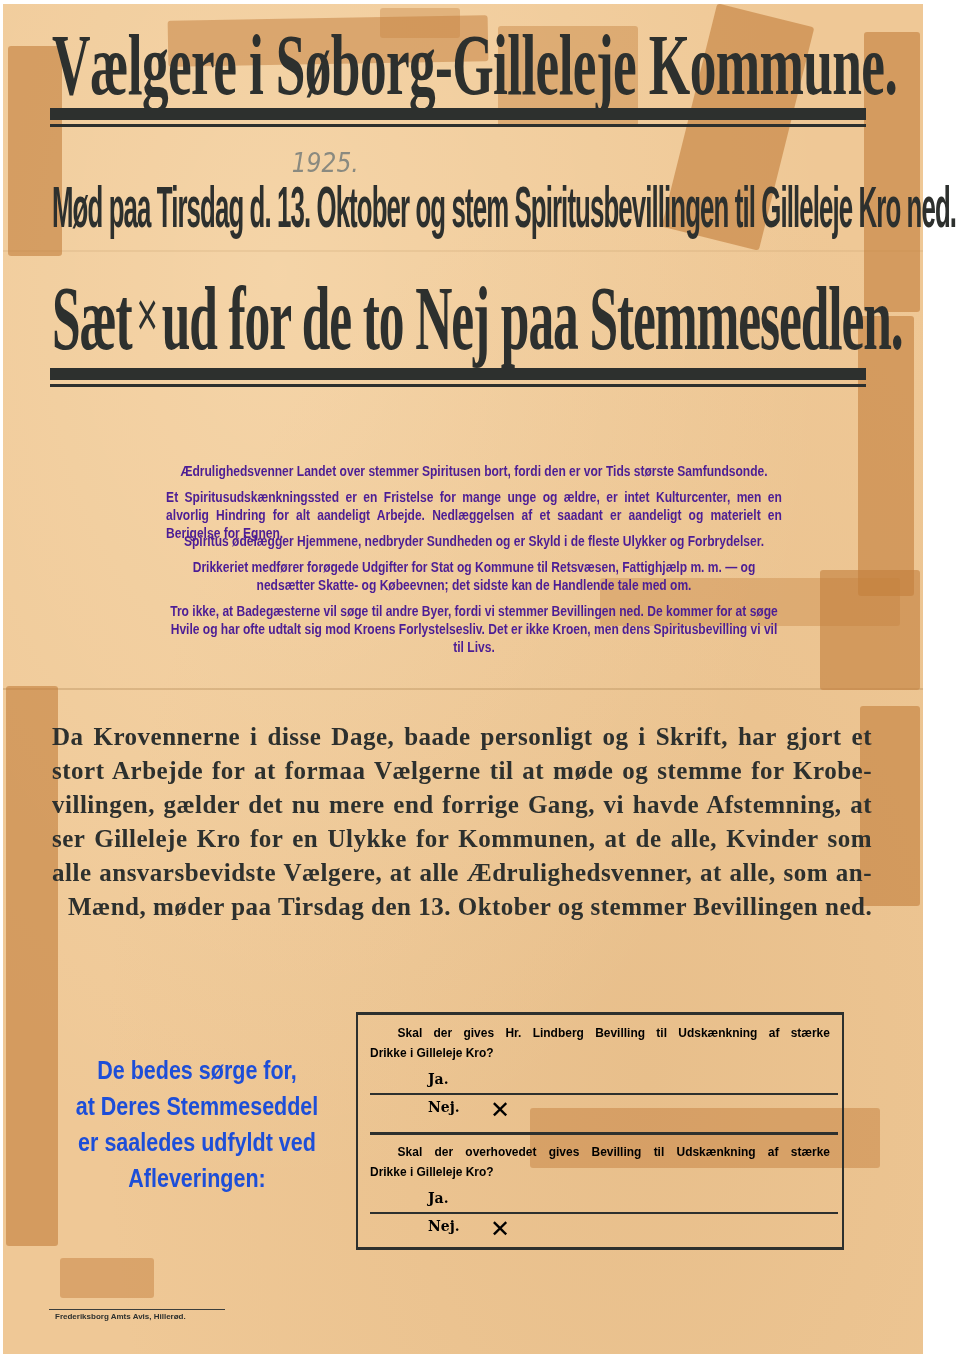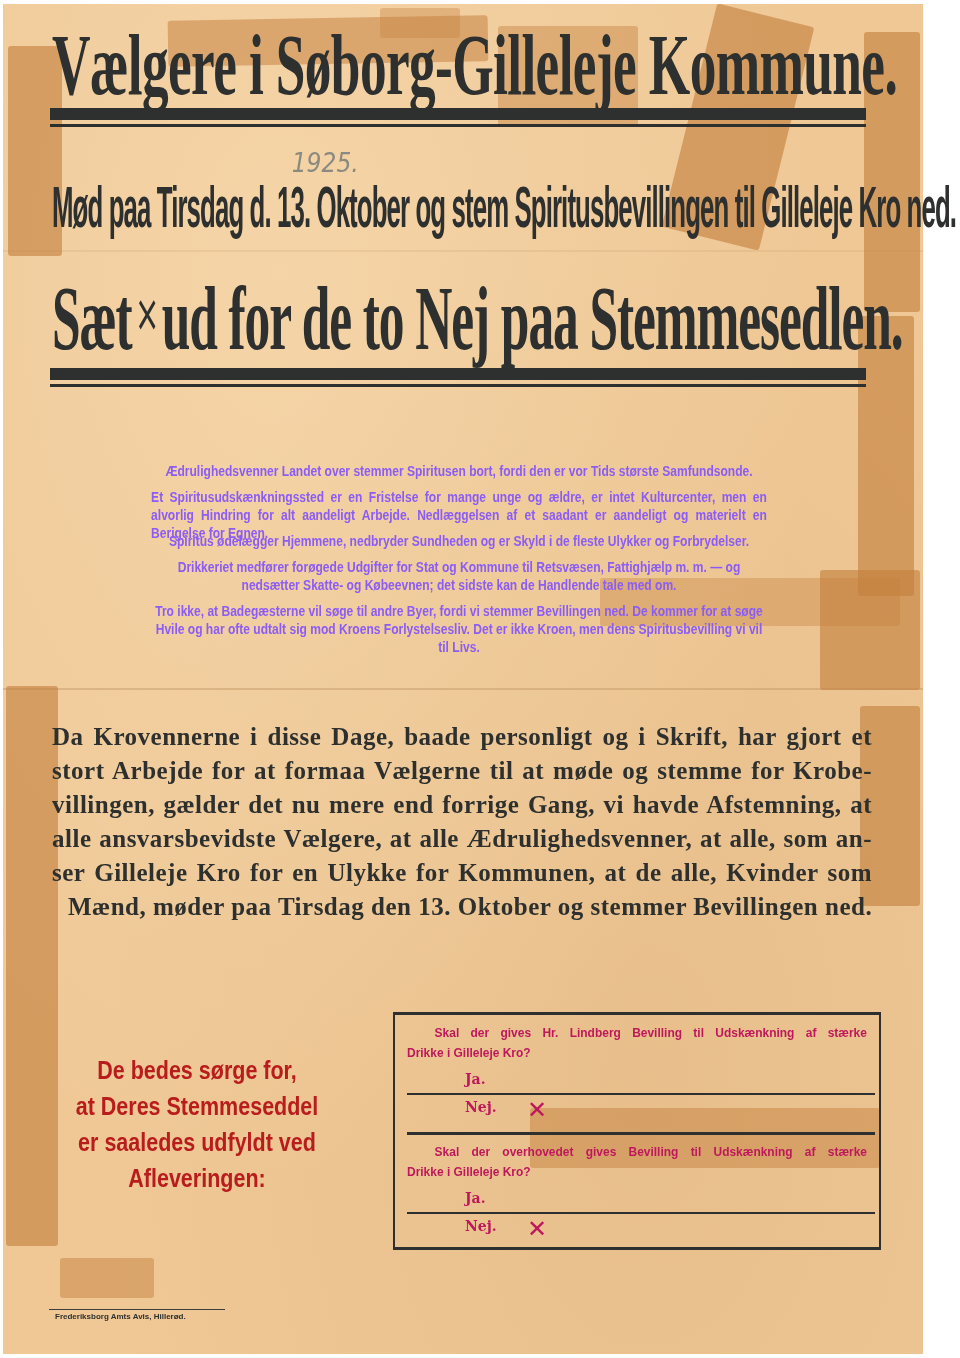--- a/index.html
+++ b/index.html
@@ -38,48 +38,48 @@
   .bar-thick { position: absolute; left: 50px; width: 816px; height: 12px; background: #2d302e; }
   .bar-thin  { position: absolute; left: 50px; width: 816px; height: 3px;  background: #2d302e; }
 
   .year {
     position: absolute; left: 288px; top: 148px; font-size: 26px; color: #8a8a80;
     font-family: "DejaVu Sans", sans-serif; font-style: italic; font-weight: 300;
     transform: scaleX(0.9);
   }
 
   .para-block {
-    position: absolute; left: 101px; width: 716px; color: #8b5cf6;
+    position: absolute; left: 116px; width: 716px; color: #4c1d95;
     font-family: "Liberation Sans", "DejaVu Sans", sans-serif;
     font-size: 14px; font-weight: bold; line-height: 18px;
   }
   .para-block p { margin: 0; text-align: center; transform: scaleX(0.86); transform-origin: center; }
   .para-block p.just { text-align: justify; text-align-last: left; }
 
   .main-para {
     position: absolute; left: 52px; top: 720px; width: 820px;
     font-family: Liberation Serif, serif; font-weight: bold;
     font-size: 25px; line-height: 34px; color: #2d302e;
     text-align: justify; letter-spacing: 0.5px;
   }
   .main-para span { display: block; text-align: justify; text-align-last: justify; white-space: nowrap; }
   .main-para span.last { text-align-last: justify; margin-left: 16px; }
 
   .instr {
     position: absolute; left: 52px; top: 1052px; width: 290px;
     font-family: "Liberation Sans", "DejaVu Sans", sans-serif; font-weight: bold;
-    font-size: 25px; line-height: 36px; color: #b91c1c; text-align: center;
+    font-size: 25px; line-height: 36px; color: #1d4ed8; text-align: center;
   }
   .instr div { white-space: nowrap; transform: scaleX(0.86); transform-origin: center; }
 
   .ballot {
-    position: absolute; left: 393px; top: 1012px; width: 484px; height: 232px;
+    position: absolute; left: 356px; top: 1012px; width: 484px; height: 232px;
     border-left: 2px solid #2d302e; border-right: 2px solid #2d302e;
     border-top: 3px solid #2d302e; border-bottom: 3px solid #2d302e;
-    color: #be185d;
+    color: #000000;
   }
   .q {
     position: absolute; left: 12px; width: 468px;
     font-family: "Liberation Sans", "DejaVu Sans", sans-serif; font-weight: bold;
     font-size: 13px; line-height: 20px;
   }
   .q .line1 { padding-left: 30px; display: flex; justify-content: space-between; transform: scaleX(0.92); transform-origin: left; width: 470px; }
   .q .line2 { transform: scaleX(0.92); transform-origin: left; }
   .opt {
     position: absolute; left: 70px; font-family: "DejaVu Serif", serif; font-weight: bold; font-size: 14px;
@@ -142,22 +142,22 @@
   <p>Drikkeriet medfører forøgede Udgifter for Stat og Kommune til Retsvæsen, Fattighjælp m. m. — og nedsætter Skatte- og Købeevnen; det sidste kan de Handlende tale med om.</p>
 </div>
 <div class="para-block" style="top:602px;">
   <p>Tro ikke, at Badegæsterne vil søge til andre Byer, fordi vi stemmer Bevillingen ned. De kommer for at søge Hvile og har ofte udtalt sig mod Kroens Forlystelsesliv. Det er ikke Kroen, men dens Spiritusbevilling vi vil til Livs.</p>
 </div>
 
 <div class="main-para">
   <span>Da Krovennerne i disse Dage, baade personligt og i Skrift, har gjort et</span>
   <span>stort Arbejde for at formaa Vælgerne til at møde og stemme for Krobe-</span>
   <span>villingen, gælder det nu mere end forrige Gang, vi havde Afstemning, at</span>
+  <span>ser Gilleleje Kro for en Ulykke for Kommunen, at de alle, Kvinder som</span>
   <span>alle ansvarsbevidste Vælgere, at alle Ædrulighedsvenner, at alle, som an-</span>
-  <span>ser Gilleleje Kro for en Ulykke for Kommunen, at de alle, Kvinder som</span>
   <span class="last">Mænd, møder paa Tirsdag den 13. Oktober og stemmer Bevillingen ned.</span>
 </div>
 
 <div class="instr">
   <div>De bedes sørge for,</div>
   <div>at Deres Stemmeseddel</div>
   <div>er saaledes udfyldt ved</div>
   <div>Afleveringen:</div>
 </div>
 

